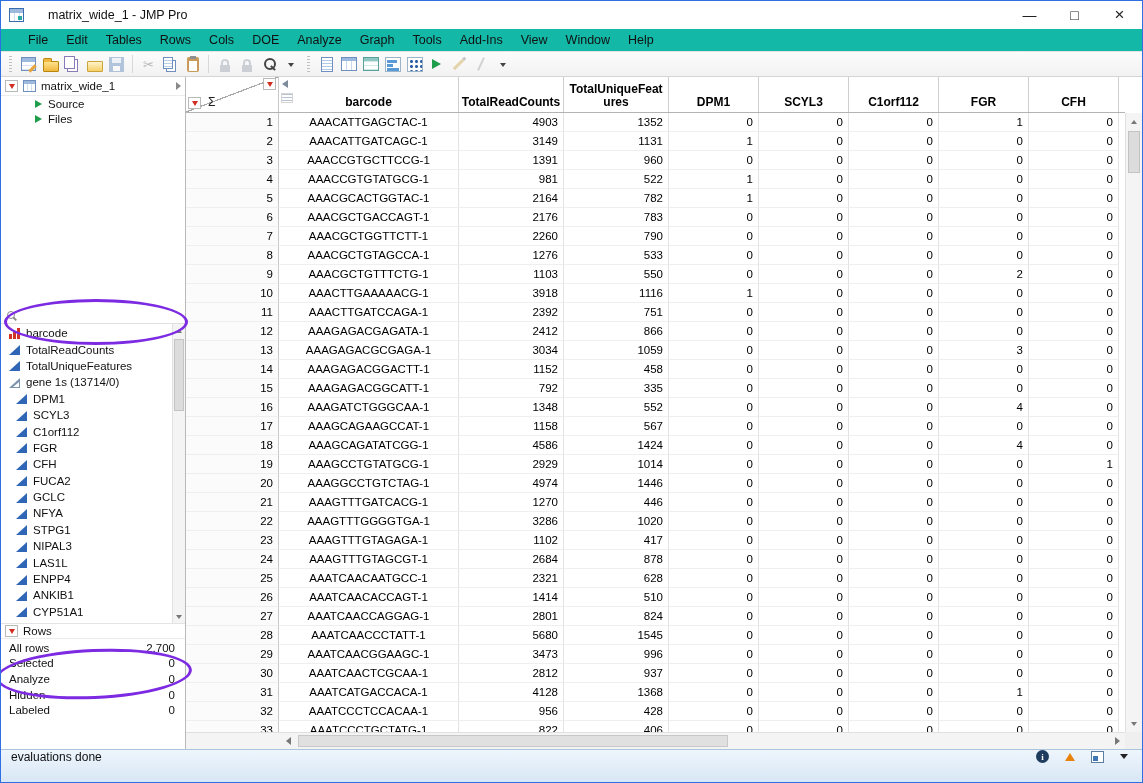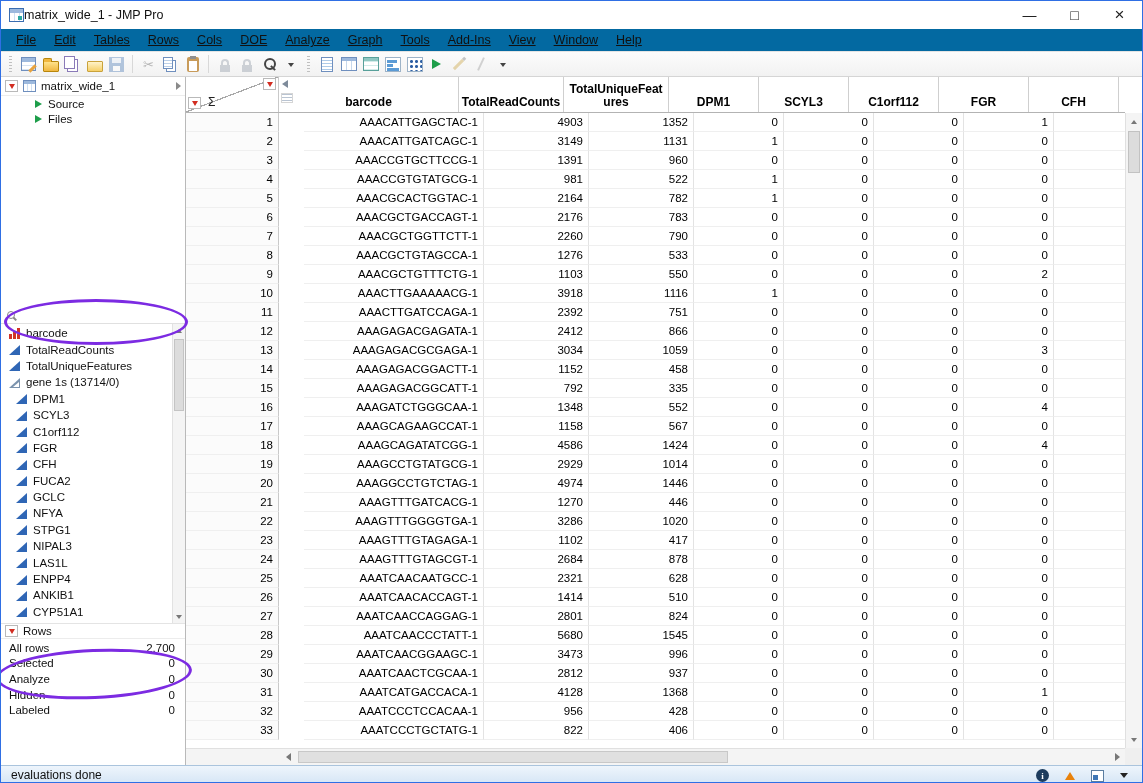--- a/index.html
+++ b/index.html
@@ -7,29 +7,29 @@
   .window{ width:1143px; height:783px; border:1px solid #2f6fe4; background:#fff;
            display:flex; flex-direction:column; position:relative; overflow:hidden; }
 
   
   .titlebar{ height:28px; display:flex; align-items:center; padding-left:8px; background:#fff; flex:none; }
   .jmpicon{ width:15px; height:14px; border:1px solid #3a6db0; background:
       linear-gradient(#9db9dd,#9db9dd) 0 0/100% 4px no-repeat,
       repeating-linear-gradient(to right,#fff 0 4px,#cfe0f2 4px 5px);
       position:relative; flex:none;}
   .jmpicon::after{content:""; position:absolute; right:1px; bottom:1px; width:4px; height:4px; background:#2da8a0;}
-  .title-text{ margin-left:0; font-size:12.5px; color:#111; }
+  .title-text{ margin-left:24px; font-size:12.5px; color:#111; }
   .win-controls{ margin-left:auto; display:flex; height:28px; }
   .win-btn{ width:45px; height:28px; display:flex; align-items:center; justify-content:center;
             font-size:14px; color:#222; cursor:default; }
   .win-btn.close{ font-size:17px; }
 
   
-  .menubar{ height:22px; display:flex; align-items:center; padding-left:6px; font-size:12.5px;
-            color:#111; background:#0369a1; flex:none;text-decoration:underline; }
+  .menubar{ height:22px; display:flex; align-items:center; padding-left:18px; font-size:12.5px;
+            color:#111; background:#14b8a6; flex:none; }
   .menuitem{ padding:2px 9px; }
 
   
   .toolbar{ height:26px; background:linear-gradient(#fcfcfc,#f2f2f2);
             border-top:1px solid #e4e4e4; border-bottom:1px solid #d5d5d5;
             display:flex; align-items:center; padding:0 4px; gap:3px; flex:none; }
   .tb-handle{ width:3px; height:16px; margin:0 4px;
               background:repeating-linear-gradient(to bottom,#c0c0c0 0 1px,transparent 1px 3px);}
   .tb-sep{ width:1px; height:18px; background:#d8d8d8; margin:0 3px; }
   .tb{ width:19px; height:19px; display:inline-flex; align-items:center; justify-content:center;
@@ -164,38 +164,38 @@
       border-right:6px solid #7e8b9a; border-top:4.5px solid transparent; border-bottom:4.5px solid transparent;}
   .hdr-hatch{ position:absolute; left:95px; top:16px; width:12px; height:10px; border:1px solid #d5d5d5;
       background:repeating-linear-gradient(to bottom,#b9c4d2 0 1px,transparent 1px 3px);}
   .tbody{ position:absolute; top:36px; left:0; right:17px; bottom:17px; overflow:hidden; }
   .trow{ display:flex; height:19px; }
   .cell{ border-right:1px solid #e3e3e3; border-bottom:1px solid #efefef; font-size:11.5px;
          line-height:18px; padding:0 5px; white-space:nowrap; overflow:hidden; }
   .c0{ width:93px; flex:none; } .c1{ width:180px; flex:none; } .c2{ width:105px; flex:none; }
   .c3{ width:105px; flex:none; } .c4,.c5,.c6,.c7,.c8{ width:90px; flex:none; }
   .rownum{ background:#fbfbfb; text-align:right; border-right:1px solid #c9c9c9; }
-  .num{ text-align:right; } .left{ text-align:right;margin-left:25px; }
+  .num{ text-align:right; } .left{ text-align:center; }
 
   .vscroll{ position:absolute; top:36px; right:0; bottom:17px; width:17px; background:#f4f4f4;
             border-left:1px solid #e0e0e0;}
   .vs-up,.vs-down{ position:absolute; left:0; right:0; height:15px; display:flex; align-items:center; justify-content:center;}
   .vs-up{ top:1px; } .vs-down{ bottom:1px; }
   .vs-thumb{ position:absolute; left:2px; right:2px; top:18px; height:42px; background:#dcdcdc; border:1px solid #c2c2c2;}
   .hscroll{ position:absolute; left:0; right:17px; bottom:0; height:17px; background:#f4f4f4; border-top:1px solid #e0e0e0;}
   .hs-left,.hs-right{ position:absolute; top:0; bottom:0; width:16px; display:flex; align-items:center; justify-content:center;}
   .hs-left{ left:94px; } .hs-right{ right:0; }
   .tri-left{ width:0;height:0;border-right:5px solid #777;border-top:4px solid transparent;border-bottom:4px solid transparent;}
   .tri-right{ width:0;height:0;border-left:5px solid #777;border-top:4px solid transparent;border-bottom:4px solid transparent;}
   .hs-thumb{ position:absolute; left:112px; width:430px; top:2px; bottom:2px; background:#e0e0e0; border:1px solid #c8c8c8;}
   .scroll-corner{ position:absolute; right:0; bottom:0; width:17px; height:17px; background:#efefef; }
 
   
-  .statusbar{ height:17px; flex:none; background:linear-gradient(#eef5fc,#d8e7f6);
-              border-top:1px solid #aac4dd; display:flex; align-items:flex-end; padding:0 10px; font-size:12px; color:#111;}
+  .statusbar{ height:33px; flex:none; background:linear-gradient(#eef5fc,#d8e7f6);
+              border-top:1px solid #aac4dd; display:flex; align-items:flex-start; padding:0 10px; font-size:12px; color:#111;}
   .sb-icons{ margin-left:auto; display:flex; align-items:center; gap:16px; padding-right:4px;}
   .sb-info{ width:13px; height:13px; border-radius:50%; background:#1d3c5e; color:#fff; font-size:9px;
             display:flex; align-items:center; justify-content:center; font-weight:bold; font-family:"Liberation Serif",serif;}
   .sb-up{ width:0; height:0; border-bottom:8px solid #e8820c; border-left:5px solid transparent; border-right:5px solid transparent;}
   .sb-win{ width:13px; height:12px; border:1px solid #5a7da0; background:#fff; position:relative;}
   .sb-win::before{ content:""; position:absolute; left:1px; bottom:1px; width:5px; height:5px; background:#3f76b5;}
   .sb-caret{ width:0; height:0; border-top:5px solid #222; border-left:4px solid transparent; border-right:4px solid transparent;}
 
   
   .annot{ position:absolute; border:3px solid #7c2be2; border-radius:50%; pointer-events:none; z-index:50; }

